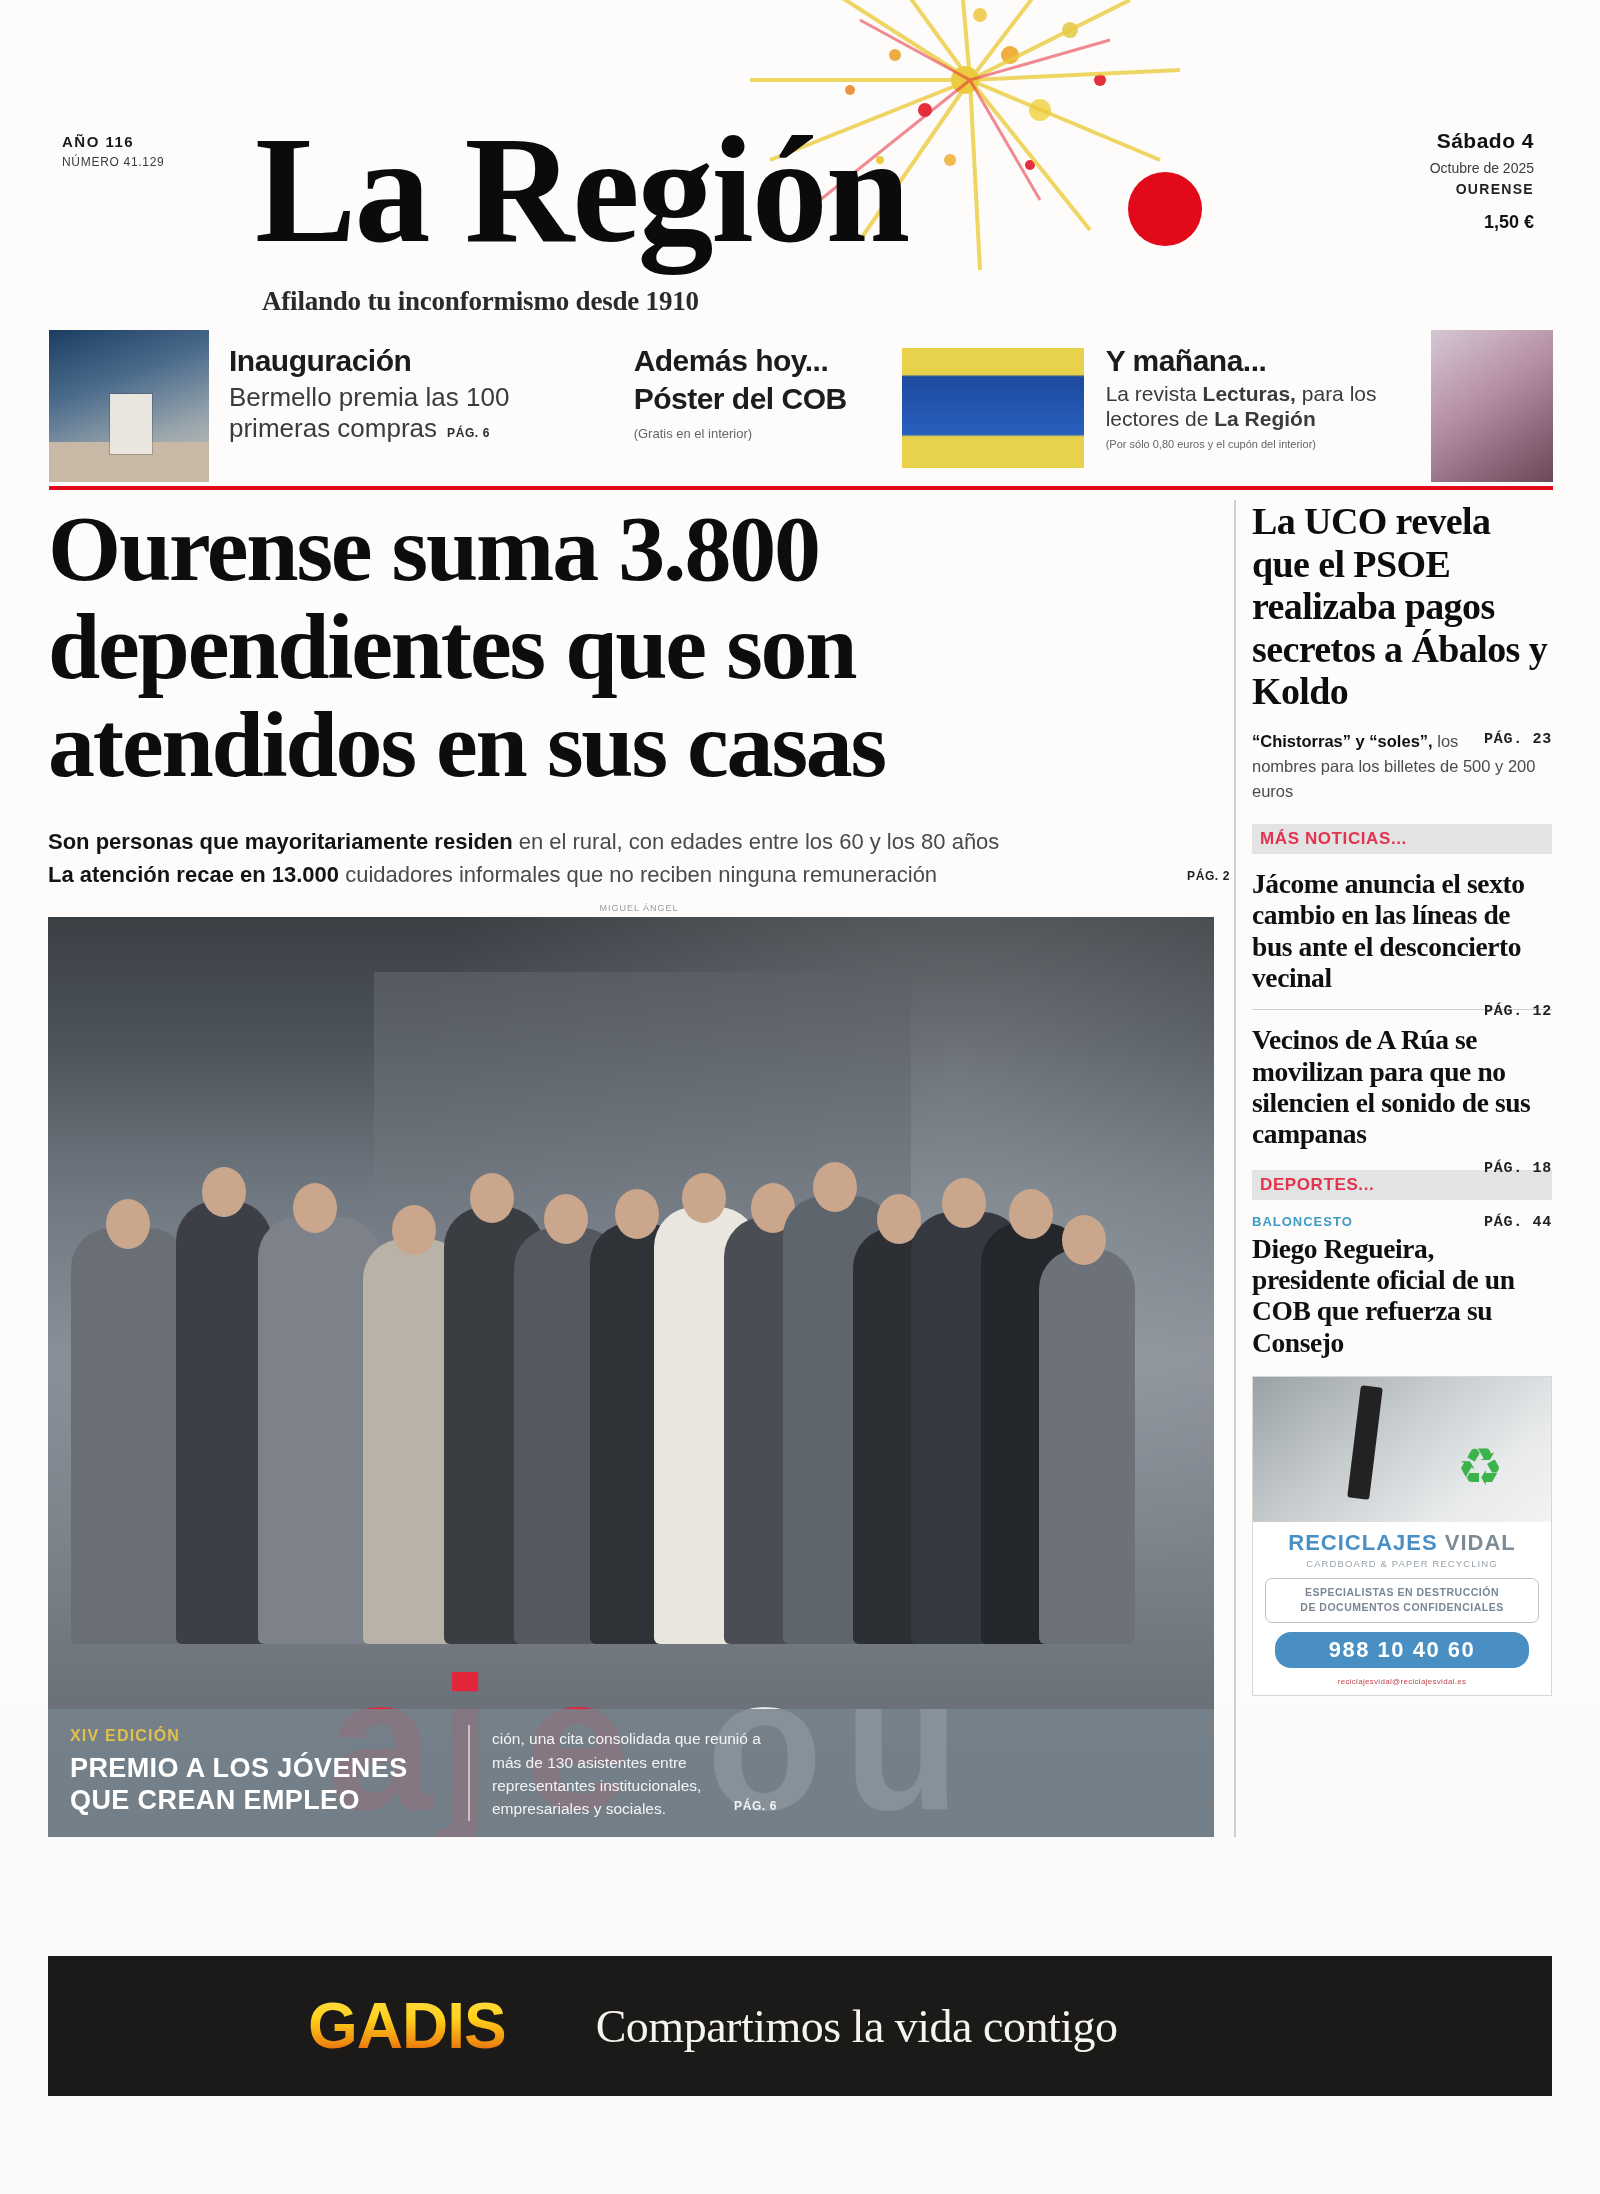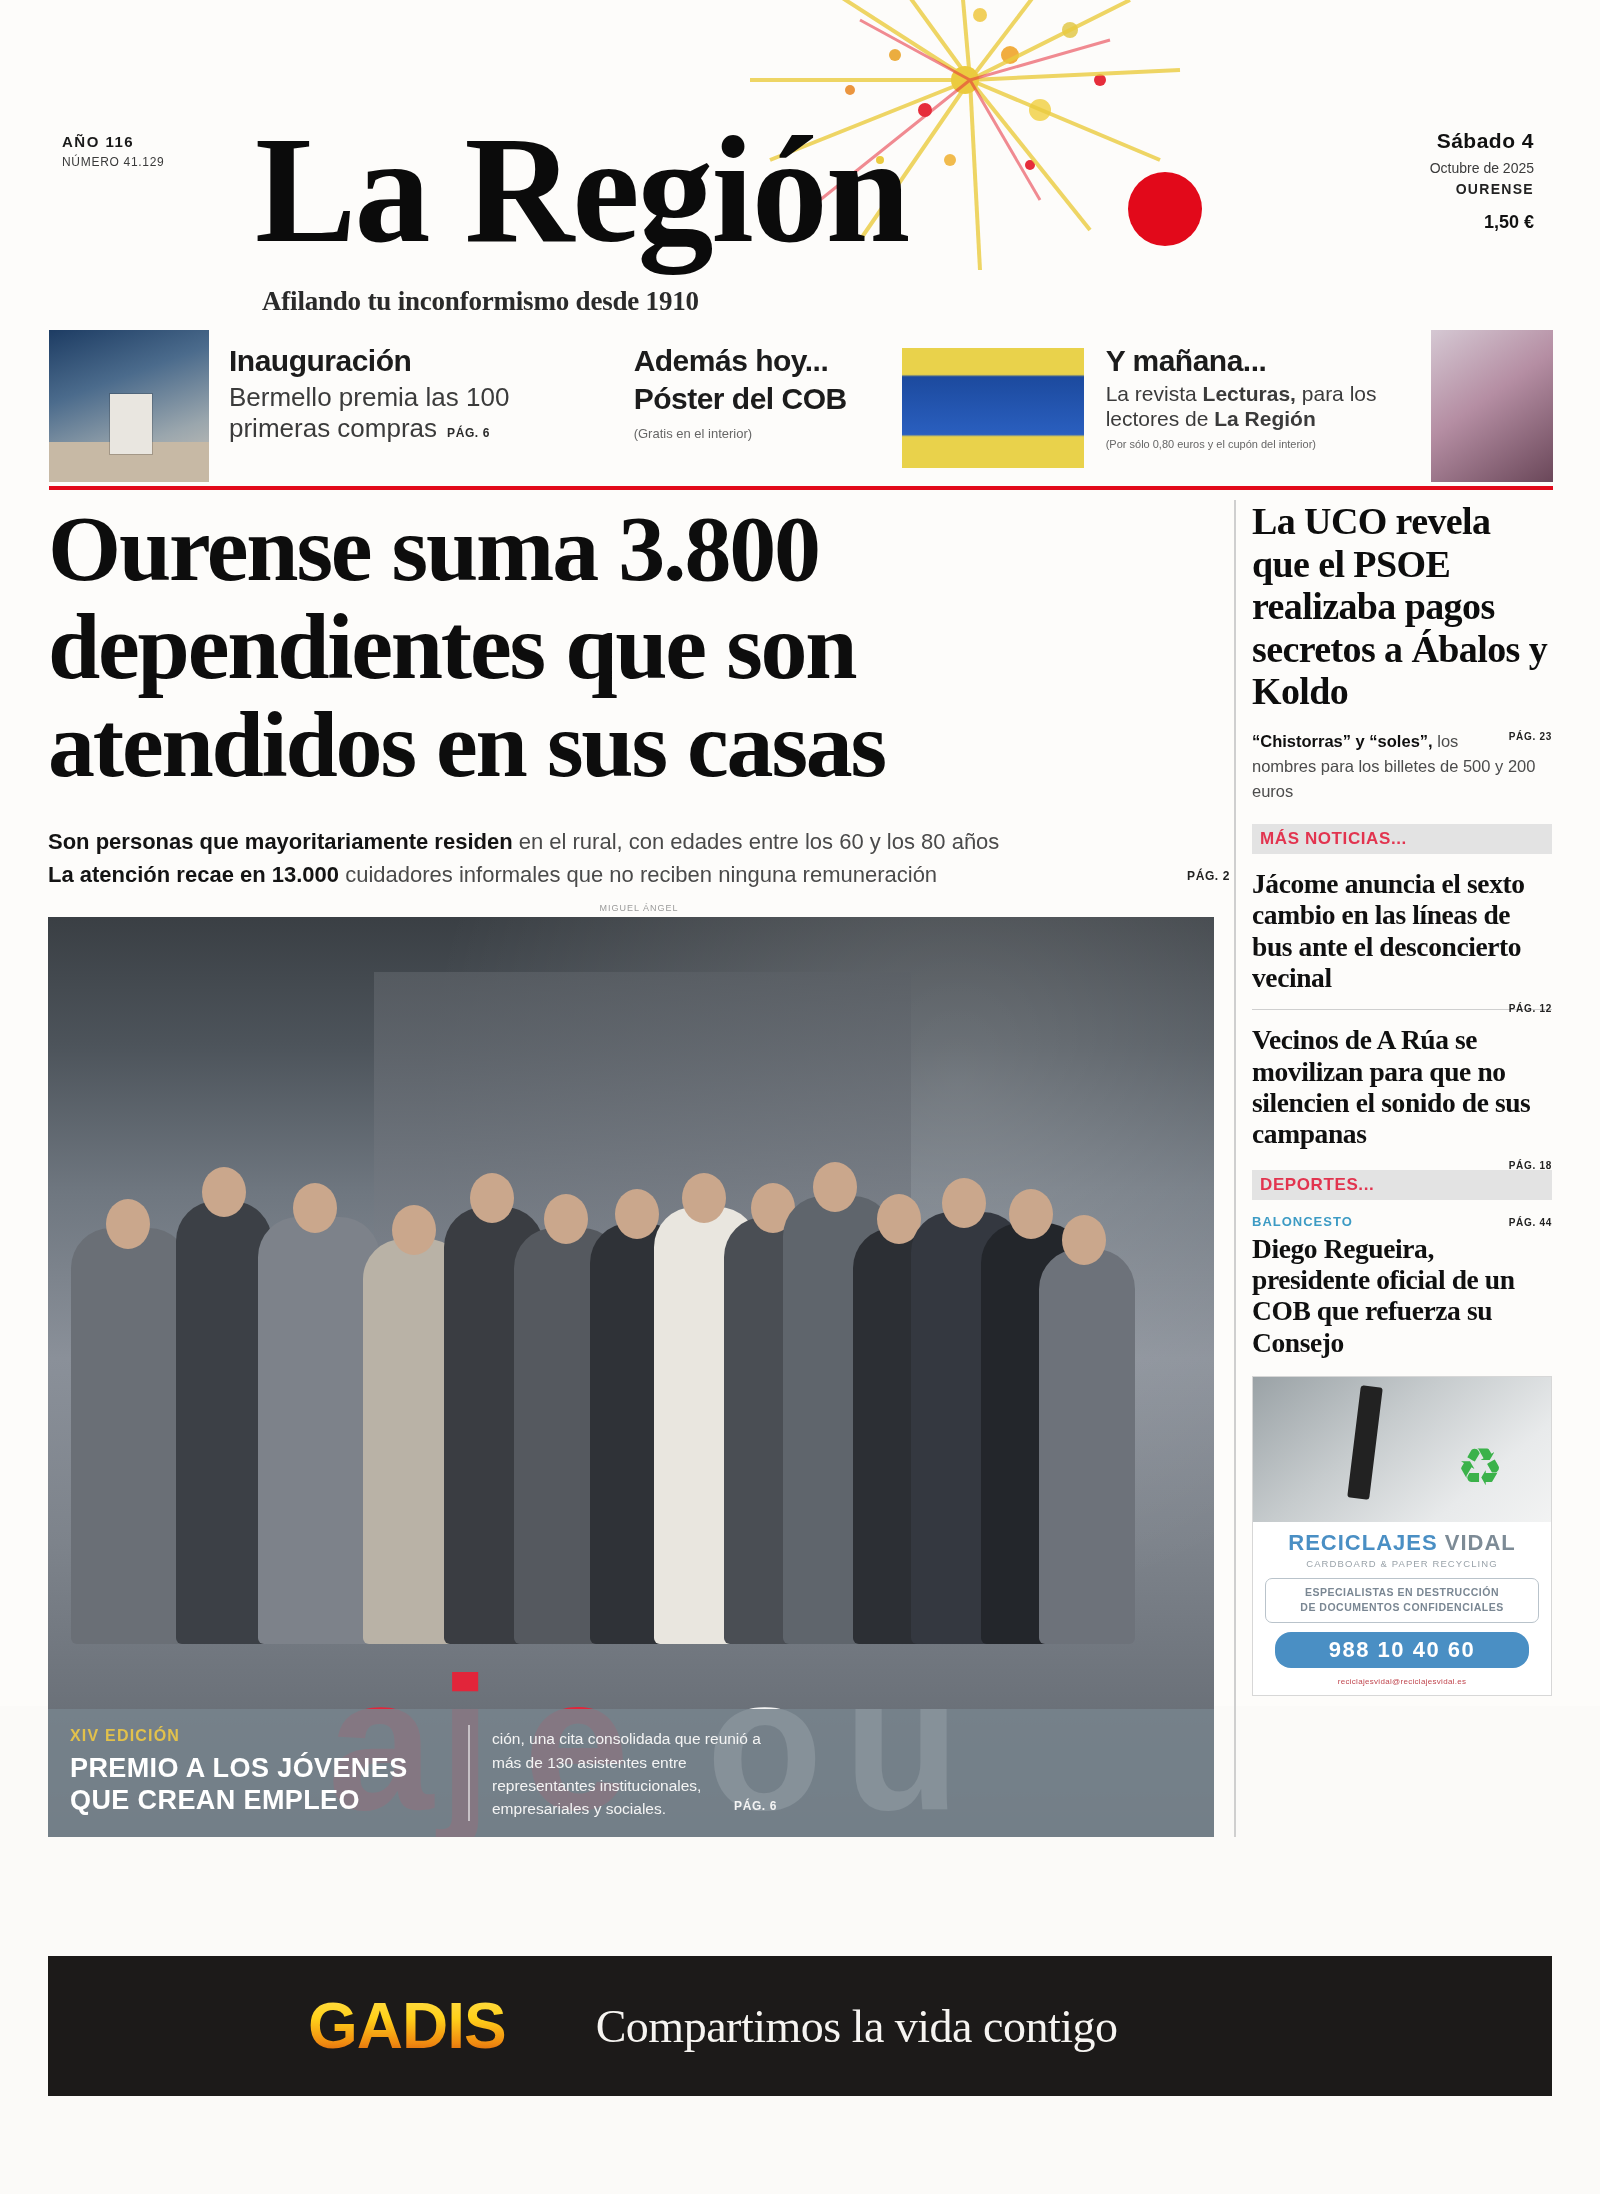--- a/index.html
+++ b/index.html
@@ -215,21 +215,21 @@
   .side-headline {
     font-family: "Liberation Serif", serif;
     font-size: 38px; font-weight: bold; line-height: 1.12;
     letter-spacing: -.6px; color: #0d0d0d;
   }
   .side-sub {
     font-size: 16.5px; line-height: 1.52; color: #4c4c4c; margin-top: 16px;
   }
   .side-sub b { color: #0f0f0f; }
   .pagref {
-    font-size: 10px; font-weight: bold; letter-spacing: .7px; color: #222; float: right;
+    font-size: 15px; font-weight: bold; letter-spacing: .7px; color: #222; float: right; font-family: Liberation Mono, monospace;
   }
   .sec-band {
     background: #e3e3e3; margin: 20px 0 14px 0; padding: 5px 8px;
     font-size: 17px; font-weight: bold; letter-spacing: .6px; color: #e2344f;
   }
   .side-item { margin-bottom: 16px; }
   .side-item h3 {
     font-family: "Liberation Serif", serif;
     font-size: 27.5px; font-weight: bold; line-height: 1.14; color: #101010;
     letter-spacing: -.4px;

